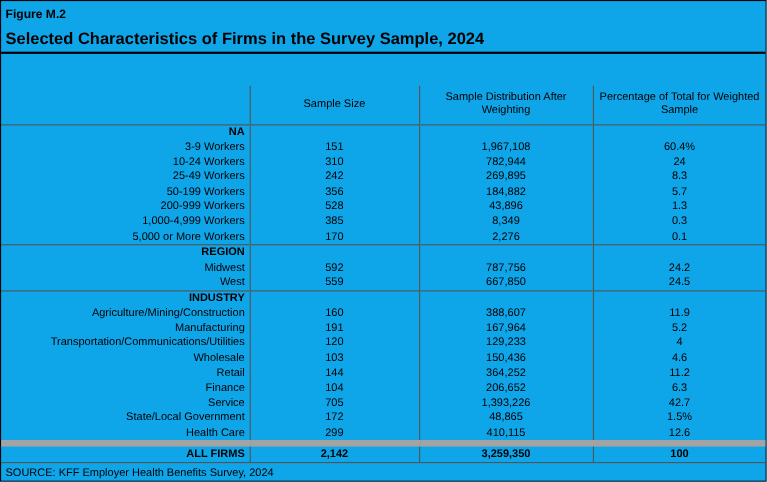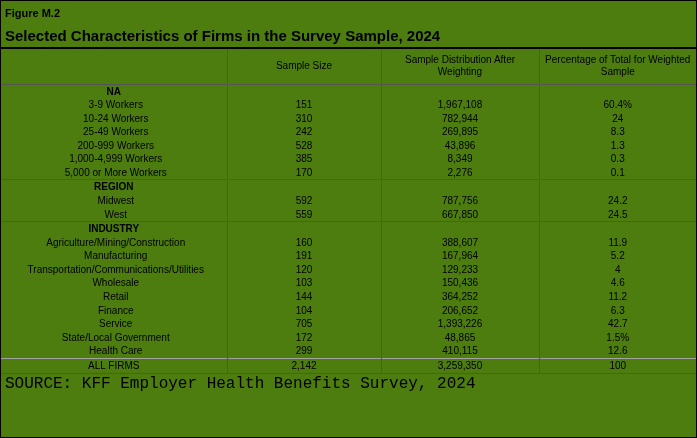--- a/index.html
+++ b/index.html
@@ -5,21 +5,21 @@
   * { margin: 0; padding: 0; box-sizing: border-box; }
   html, body { background: #fff; }
   body {
     width: 697px; height: 438px;
     font-family: "Liberation Sans", "DejaVu Sans", sans-serif;
     color: #000;
   }
   .figure {
     width: 697px; height: 438px;
     border: 1px solid #000;
-    background: #4d7c0f;
+    background: #0ea5e9;
     overflow: hidden;
     display: flex;
     flex-direction: column;
   }
   .title-block {
     border-bottom: 2px solid #000;
     padding: 6px 4px 5px 4px;
     flex: 0 0 auto;
   }
   .figure-label {
@@ -27,20 +27,21 @@
   }
   .figure-title {
     font-size: 15px; font-weight: bold; line-height: 13px;
     margin-top: 9px;
   }
   table.data-table {
     width: 695px;
     table-layout: fixed;
     border-collapse: collapse;
     flex: 0 0 auto;
+    margin-top: 29px;
   }
   col.c-label { width: 226px; }
   col.c-size  { width: 154px; }
   col.c-dist  { width: 158px; }
   col.c-pct   { width: 157px; }
   th, td {
     font-size: 10px;
     font-weight: normal;
     vertical-align: middle;
     padding: 1px 4px;
@@ -51,36 +52,35 @@
   th + th, td + td { border-left: 1px solid #545454; }
   thead tr { height: 35px; }
   thead th {
     text-align: center;
     white-space: normal;
     border-bottom: 1px solid #545454;
     line-height: 12px;
   }
   tbody tr { height: 13.6px; }
   tbody td { text-align: center; }
-  tbody td.label { text-align: center; }
+  tbody td.label { text-align: right; }
   td.indent { padding-left: 8px; }
   tr.section-row td { font-weight: bold; border-top: 1px solid #545454; }
   tr.section-row:first-child td { border-top: none; }
   tr.total-row { height: 15px; }
   tr.total-row td {
-    font-weight: normal;
-    border-top: 1px solid #a3a3a3;
+    font-weight: bold;
+    border-top: 6px solid #a3a3a3;
     border-bottom: 1px solid #545454;
   }
   .source-row {
     flex: 1 1 auto;
-    font-size: 16px;
+    font-size: 10px;
     padding: 4px 4px 2px 4px;
     line-height: 12px;
-    font-family: Liberation Mono, monospace;
   }
 </style>
 </head>
 <body>
 
 <div class="figure">
 
   <div class="title-block">
     <div class="figure-label">Figure M.2</div>
     <div class="figure-title">Selected Characteristics of Firms in the Survey Sample, 2024</div>
@@ -120,20 +120,26 @@
           <td>782,944</td>
           <td>24</td>
         </tr>
         <tr>
           <td class="label indent">25-49 Workers</td>
           <td>242</td>
           <td>269,895</td>
           <td>8.3</td>
         </tr>
         <tr>
+          <td class="label indent">50-199 Workers</td>
+          <td>356</td>
+          <td>184,882</td>
+          <td>5.7</td>
+        </tr>
+        <tr>
           <td class="label indent">200-999 Workers</td>
           <td>528</td>
           <td>43,896</td>
           <td>1.3</td>
         </tr>
         <tr>
           <td class="label indent">1,000-4,999 Workers</td>
           <td>385</td>
           <td>8,349</td>
           <td>0.3</td>

